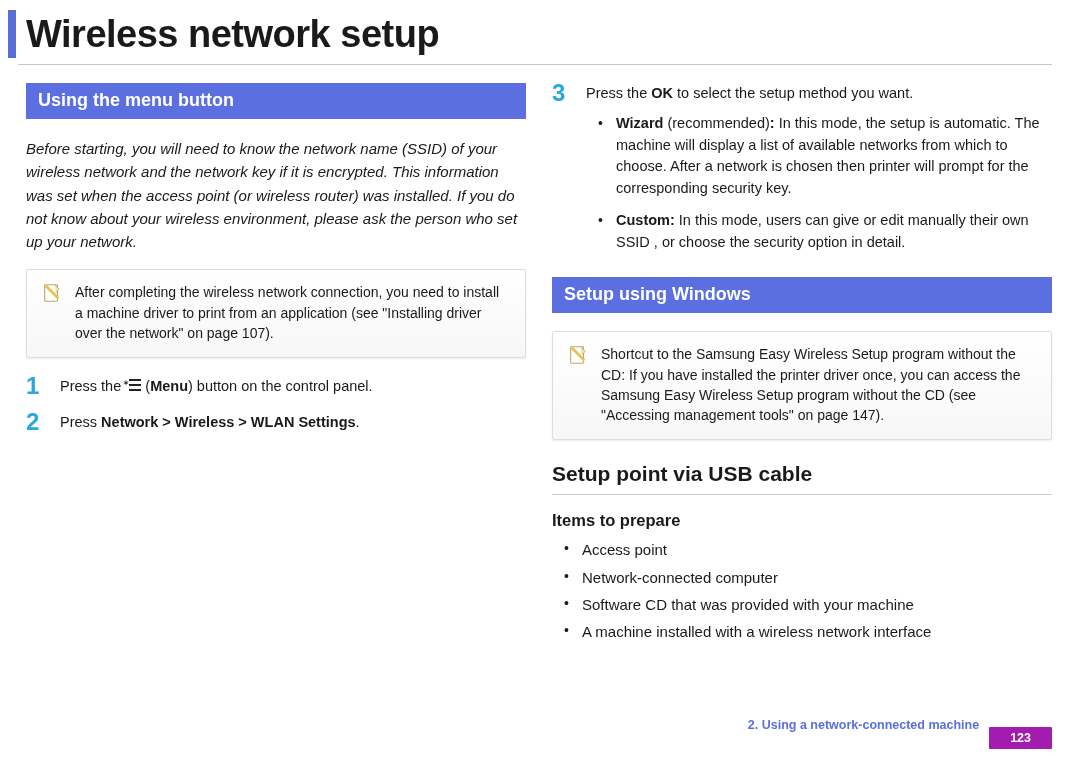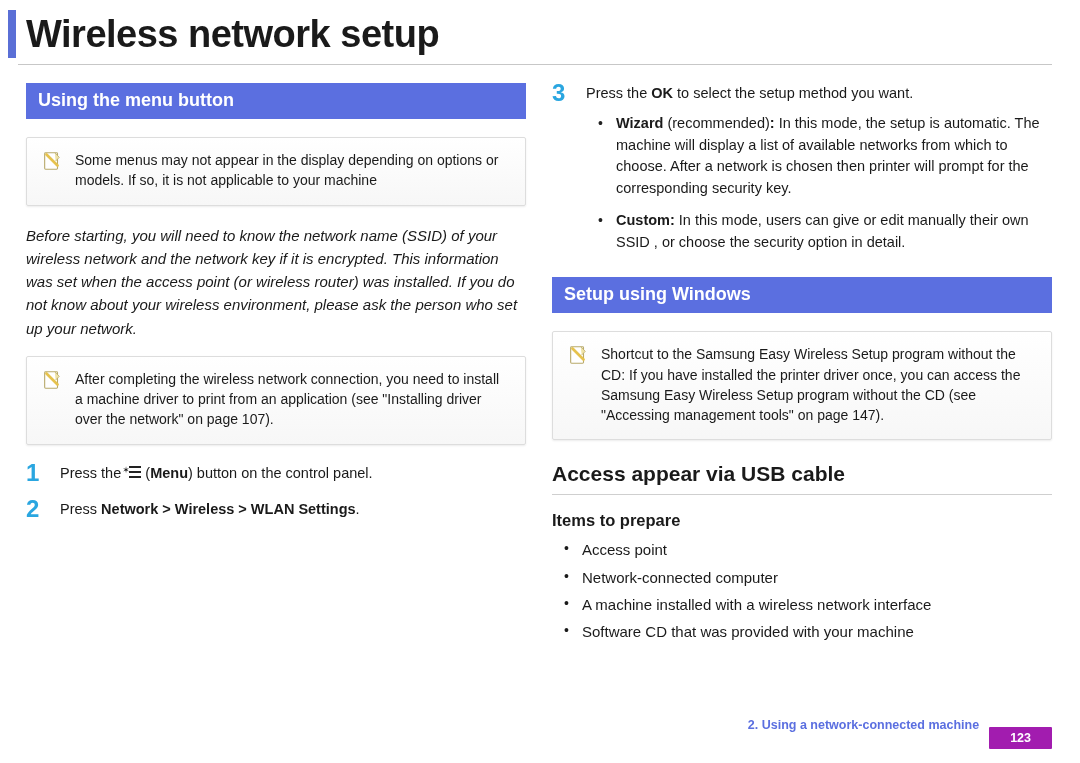--- a/index.html
+++ b/index.html
@@ -188,28 +188,20 @@
   <div class="page-title">Wireless network setup</div>
 </div>
 <div class="hr-top"></div>
 
 <div class="columns">
 
   <div class="col">
 
     <div class="section-band">Using the menu button</div>
 
-    <div class="note-box">
-      <svg class="note-icon" viewBox="0 0 24 24">
-        <rect x="4" y="3" width="14" height="18" rx="1" fill="#fff" stroke="#b8a96a" stroke-width="1.2"></rect>
-        <path d="M15 3 L20 8 L16 12" fill="#efe3a6" stroke="#b8a96a" stroke-width="0.8"></path>
-        <path d="M6 5 L18 17" stroke="#e6c24d" stroke-width="3" stroke-linecap="round"></path>
-      </svg>
-      <span>Some menus may not appear in the display depending on options or models. If so, it is not applicable to your machine</span>
-    </div>
 
     <p class="body-text">Before starting, you will need to know the network name (SSID) of your wireless network and the network key if it is encrypted. This information was set when the access point (or wireless router) was installed. If you do not know about your wireless environment, please ask the person who set up your network.</p>
 
     <div class="note-box">
       <svg class="note-icon" viewBox="0 0 24 24">
         <rect x="4" y="3" width="14" height="18" rx="1" fill="#fff" stroke="#b8a96a" stroke-width="1.2"></rect>
         <path d="M15 3 L20 8 L16 12" fill="#efe3a6" stroke="#b8a96a" stroke-width="0.8"></path>
         <path d="M6 5 L18 17" stroke="#e6c24d" stroke-width="3" stroke-linecap="round"></path>
       </svg>
       <span>After completing the wireless network connection, you need to install a machine driver to print from an application (see "Installing driver over the network" on page 107).</span>
@@ -258,29 +250,29 @@
 
     <div class="note-box">
       <svg class="note-icon" viewBox="0 0 24 24">
         <rect x="4" y="3" width="14" height="18" rx="1" fill="#fff" stroke="#b8a96a" stroke-width="1.2"></rect>
         <path d="M15 3 L20 8 L16 12" fill="#efe3a6" stroke="#b8a96a" stroke-width="0.8"></path>
         <path d="M6 5 L18 17" stroke="#e6c24d" stroke-width="3" stroke-linecap="round"></path>
       </svg>
       <span>Shortcut to the Samsung Easy Wireless Setup program without the CD: If you have installed the printer driver once, you can access the Samsung Easy Wireless Setup program without the CD (see "Accessing management tools" on page 147).</span>
     </div>
 
-    <div class="h2">Access appear via USB cable</div>
+    <div class="h2">Setup point via USB cable</div>
 
     <div class="h3">Items to prepare</div>
 
     <ul class="prep-list">
       <li>Access point</li>
       <li>Network-connected computer</li>
+      <li>Software CD that was provided with your machine</li>
       <li>A machine installed with a wireless network interface</li>
-      <li>Software CD that was provided with your machine</li>
     </ul>
 
   </div>
 </div>
 
 <div class="footer">
   <span>2.  Using a network-connected machine</span>
   <span class="page-num">123</span>
 </div>
 

